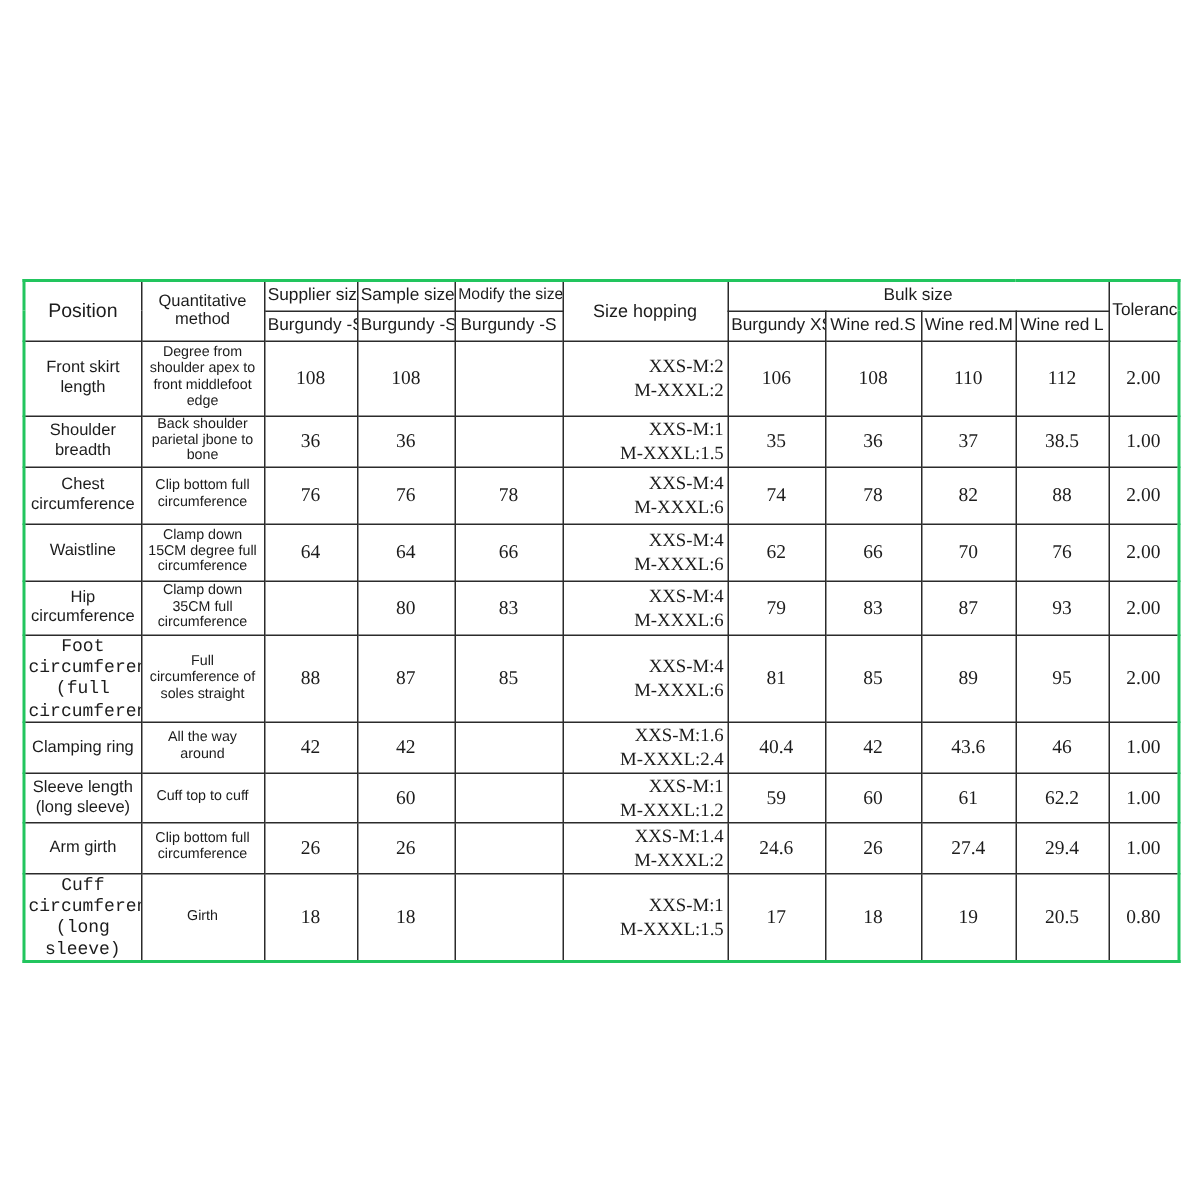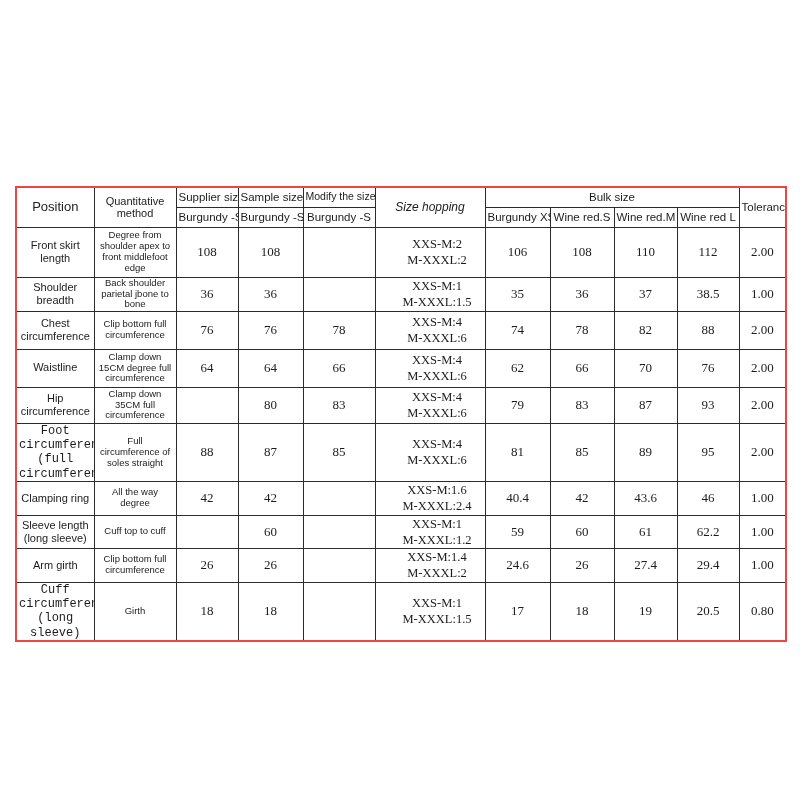--- a/index.html
+++ b/index.html
@@ -16,49 +16,49 @@
   }
   .table-wrap {
     position: absolute;
     left: 15px;
     top: 186px;
   }
   table.size-chart {
     border-collapse: collapse;
     table-layout: fixed;
     width: 770px;
-    border: 2px solid #ef4444;
+    border: 2px solid #22c55e;
   }
   .size-chart th, .size-chart td {
     border: 1px solid #2b2b2b;
     padding: 0 2px;
     text-align: center;
     vertical-align: middle;
     overflow: hidden;
     font-weight: 400;
   }
   
   tr.h1, tr.h2 { height: 20px; }
   .size-chart th { font-size: 11.5px; line-height: 1.1; white-space: nowrap; }
   th.position-h { font-size: 13px; }
   th.quant-h { font-size: 11px; white-space: normal; margin-top: 24px; }
   th.modify-h { font-size: 10.5px; margin-left: 15px; }
-  th.hopping-h { font-size: 12px; font-style: italic; }
+  th.hopping-h { font-size: 12px; }
   
   td.pos { font-size: 11px; line-height: 1.2; }
   td.pos.small { font-size: 12px; font-family: Liberation Mono, monospace; }
   td.method { font-size: 9.5px; line-height: 1.15; text-align: center; }
   td.num, td.tol {
     font-family: "Liberation Serif", serif;
     font-size: 13px;
   }
   td.hop {
     font-family: "Liberation Serif", serif;
     font-size: 12.5px;
-    text-align: center;
+    text-align: right;
     padding-left: 16px;
     line-height: 1.3;
   }
   
   tr.r1  { height: 50px; }
   tr.r2  { height: 34px; }
   tr.r3  { height: 38px; margin-left: 45px; }
   tr.r4  { height: 38px; }
   tr.r5  { height: 36px; }
   tr.r6  { height: 33px; }
@@ -204,21 +204,21 @@
           </td>
       <td class="num">81</td>
       <td class="num">85</td>
       <td class="num">89</td>
       <td class="num">95</td>
       <td class="tol">2.00</td>
     </tr>
 
     <tr class="r7">
       <td class="pos">Clamping ring</td>
-      <td class="method">All the way degree</td>
+      <td class="method">All the way around</td>
       <td class="num">42</td>
       <td class="num">42</td>
       <td class="num"></td>
       <td class="hop">
             <div>XXS-M:1.6</div>
             <div>M-XXXL:2.4</div>
           </td>
       <td class="num">40.4</td>
       <td class="num">42</td>
       <td class="num">43.6</td>

